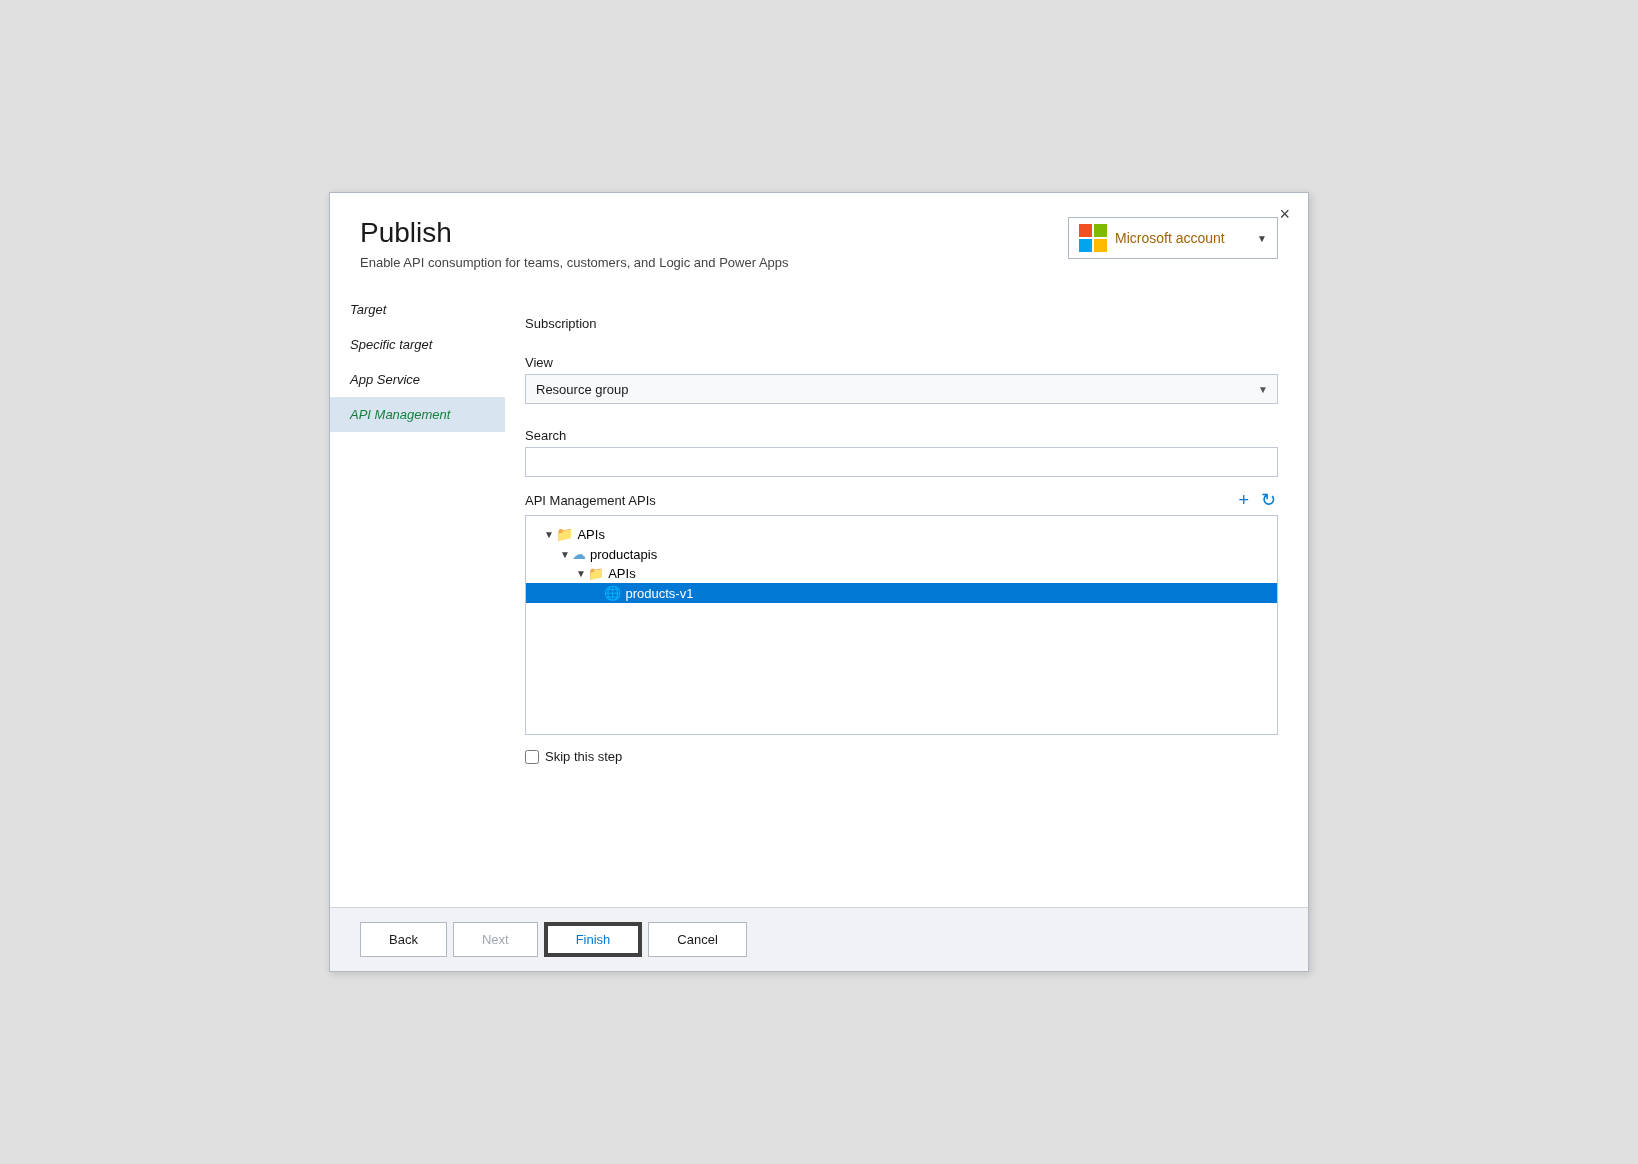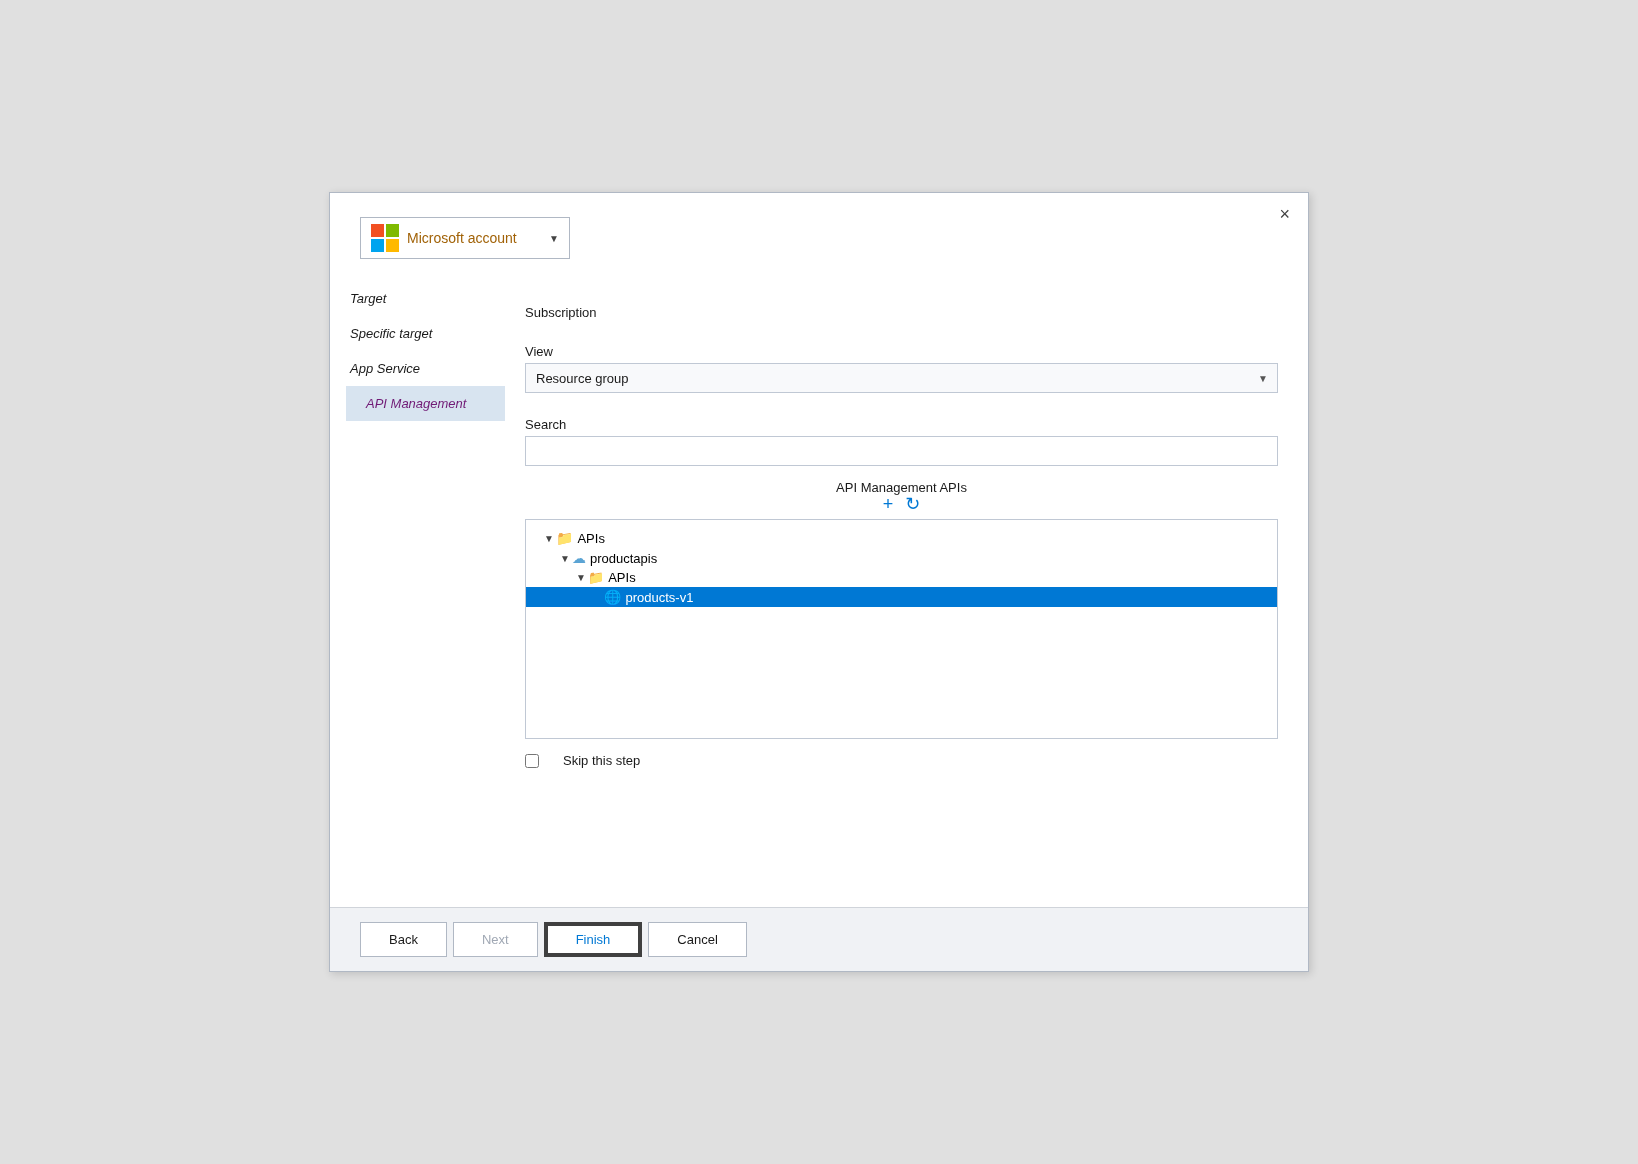--- a/index.html
+++ b/index.html
@@ -92,22 +92,21 @@
       font-style: italic;
     }
     .sidebar-item {
       padding: 10px 20px;
       font-size: 13px;
       color: #1a1a1a;
       cursor: pointer;
     }
     .sidebar-item.active {
       background: #d8e4f0;
-      color: #701a75;
-      margin-left: 16px;
+      color: #15803d;
     }
     .main-content {
       flex: 1;
       padding: 10px 30px 10px 20px;
     }
     .form-group {
       margin-bottom: 14px;
       margin-top: 24px;
     }
     .form-label {
@@ -150,21 +149,20 @@
       height: 30px;
     }
     .api-management-section {
       margin-top: 8px;
     }
     .api-management-header {
       display: flex;
       align-items: center;
       justify-content: space-between;
       margin-bottom: 6px;
-      flex-direction: column;
     }
     .api-management-title {
       font-size: 13px;
       color: #1a1a1a;
     }
     .api-management-actions {
       display: flex;
       align-items: center;
       gap: 8px;
     }
@@ -215,21 +213,21 @@
     .cloud-icon { color: #5ba4d4; }
     .globe-icon { color: #5a8ab8; }
     .tree-node.selected .folder-icon,
     .tree-node.selected .cloud-icon,
     .tree-node.selected .globe-icon { color: white; }
     .tree-label { font-size: 13px; }
     .skip-section {
       margin-top: 14px;
       display: flex;
       align-items: flex-end;
-      gap: 24px;
+      gap: 6px;
     }
     .skip-checkbox {
       width: 14px;
       height: 14px;
       border: 1px solid #888;
       display: inline-block;
       background: white;
       flex-shrink: 0;
       cursor: pointer;
     }
@@ -261,20 +259,24 @@
       cursor: default;
     }
   </style>
 </head>
 <body>
 
 <div class="dialog">
   <button class="dialog-close">×</button>
 
   <div class="dialog-header">
+    <div class="dialog-title-area">
+      <h1>Publish</h1>
+      <p>Enable API consumption for teams, customers, and Logic and Power Apps</p>
+    </div>
     <div class="ms-account-area">
       <div class="ms-logo">
         <div class="ms-logo-q1"></div>
         <div class="ms-logo-q2"></div>
         <div class="ms-logo-q3"></div>
         <div class="ms-logo-q4"></div>
       </div>
       <span class="ms-account-label">Microsoft account</span>
       <span class="ms-account-chevron">▼</span>
     </div>

